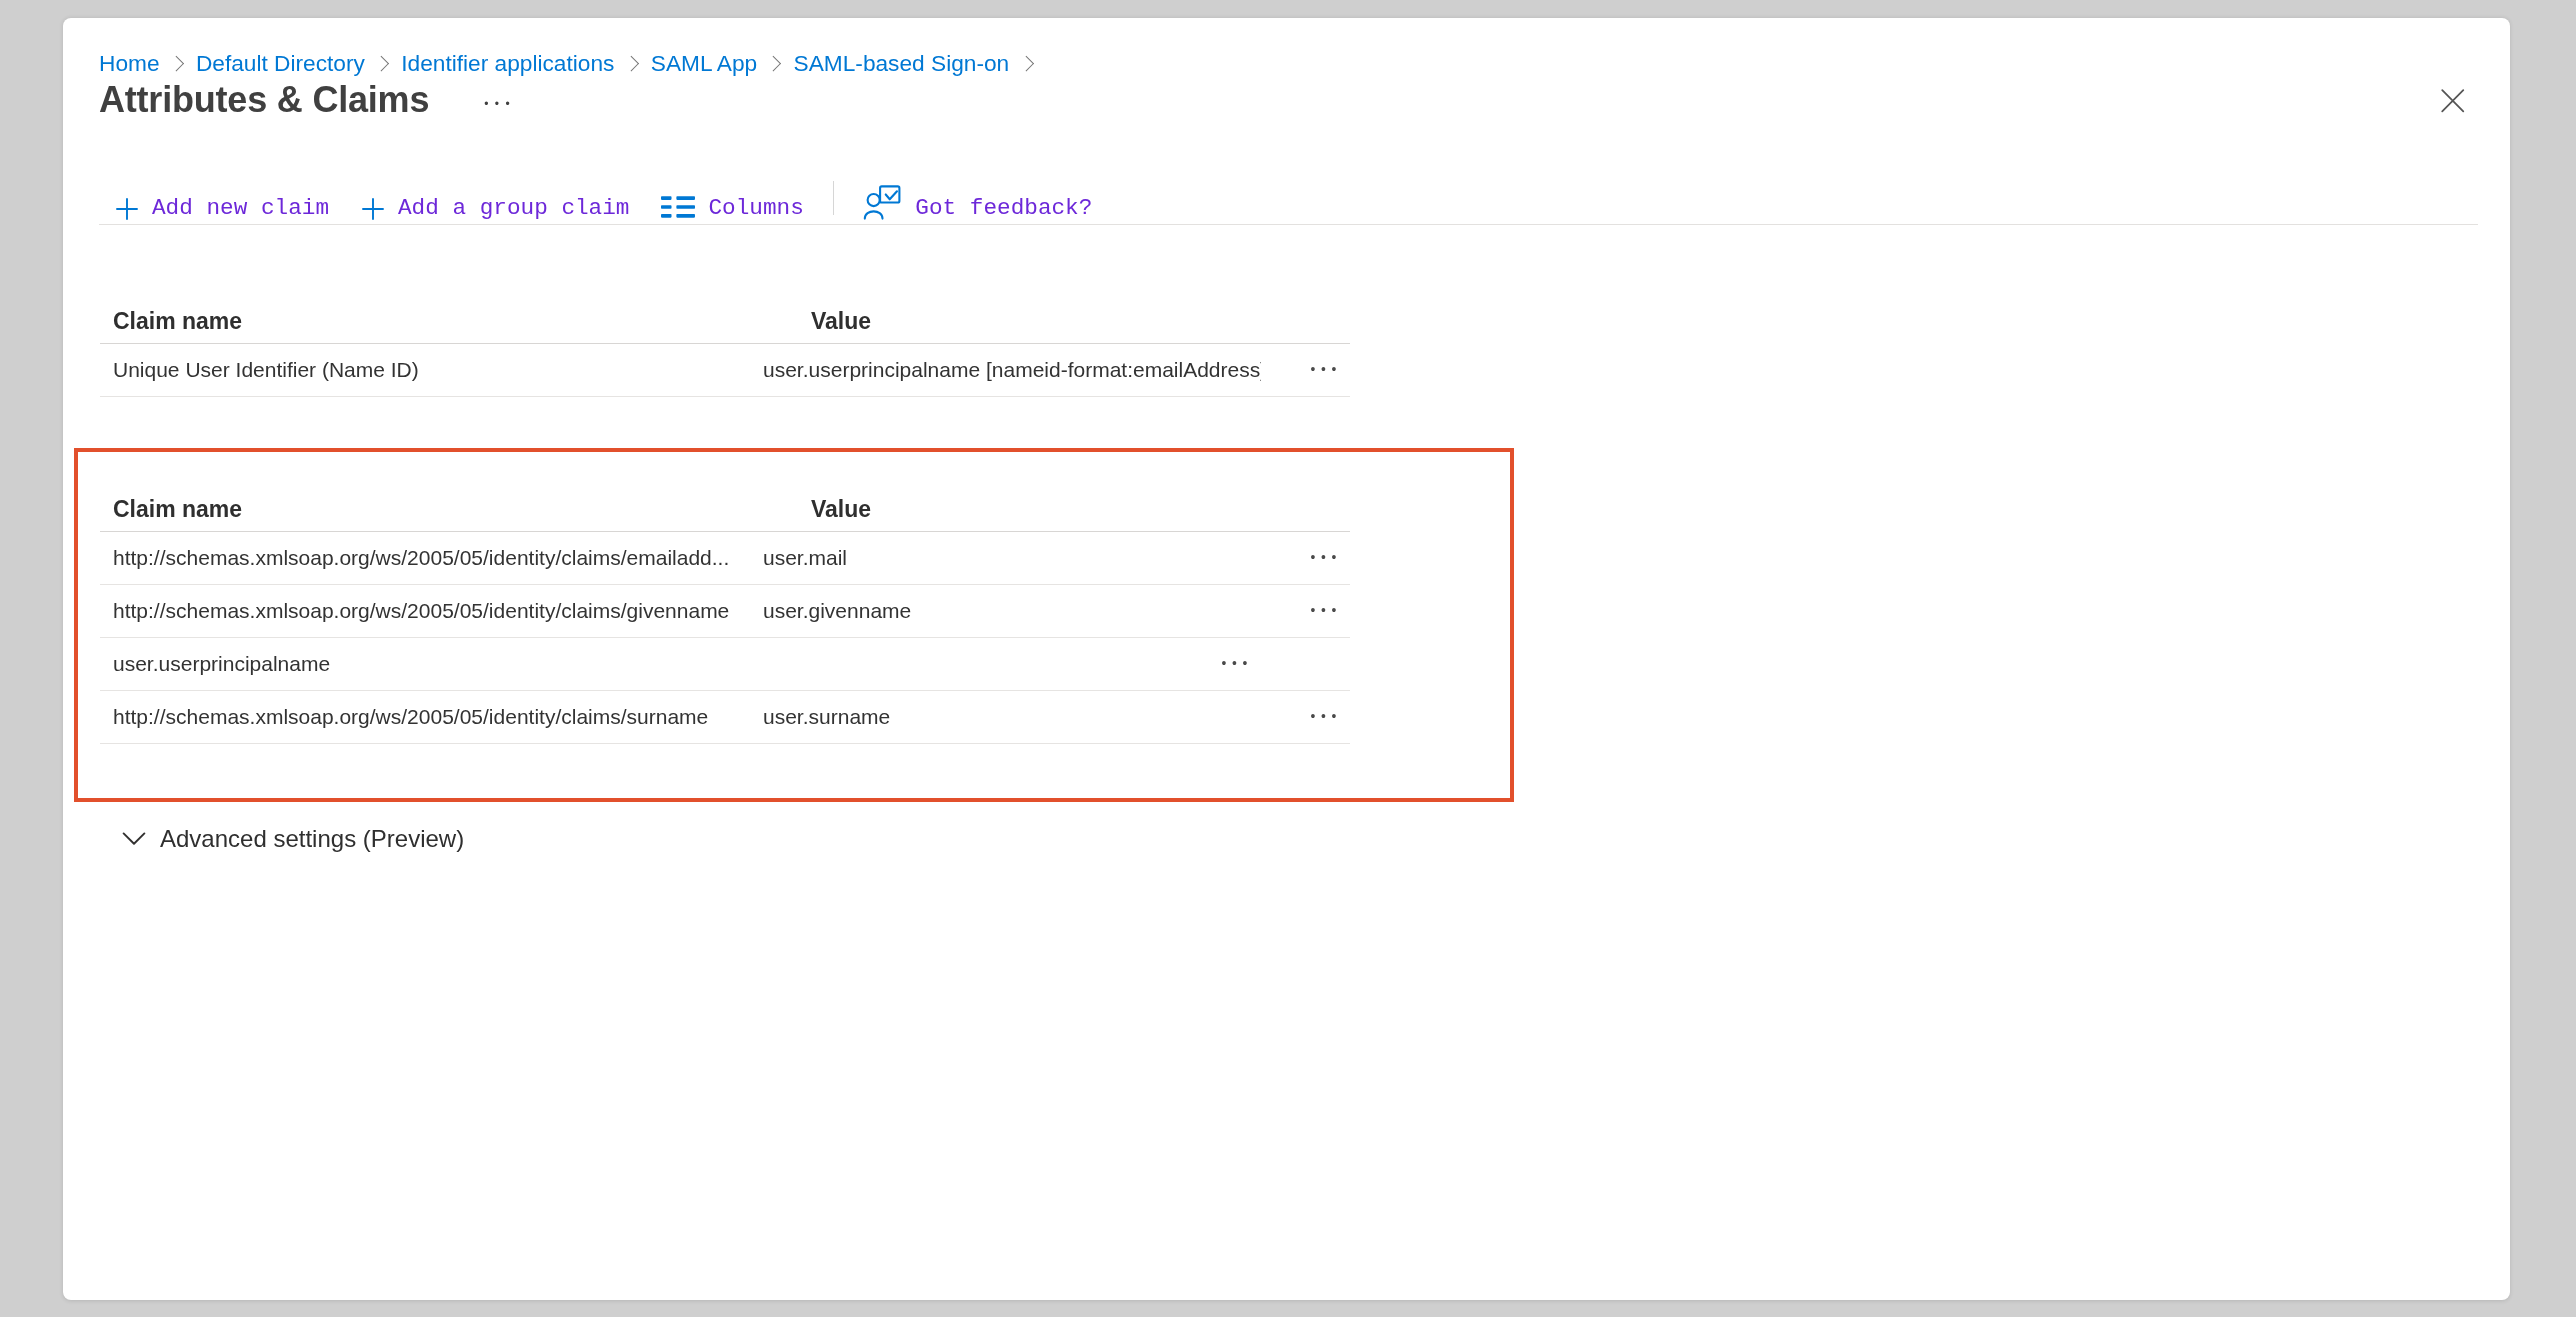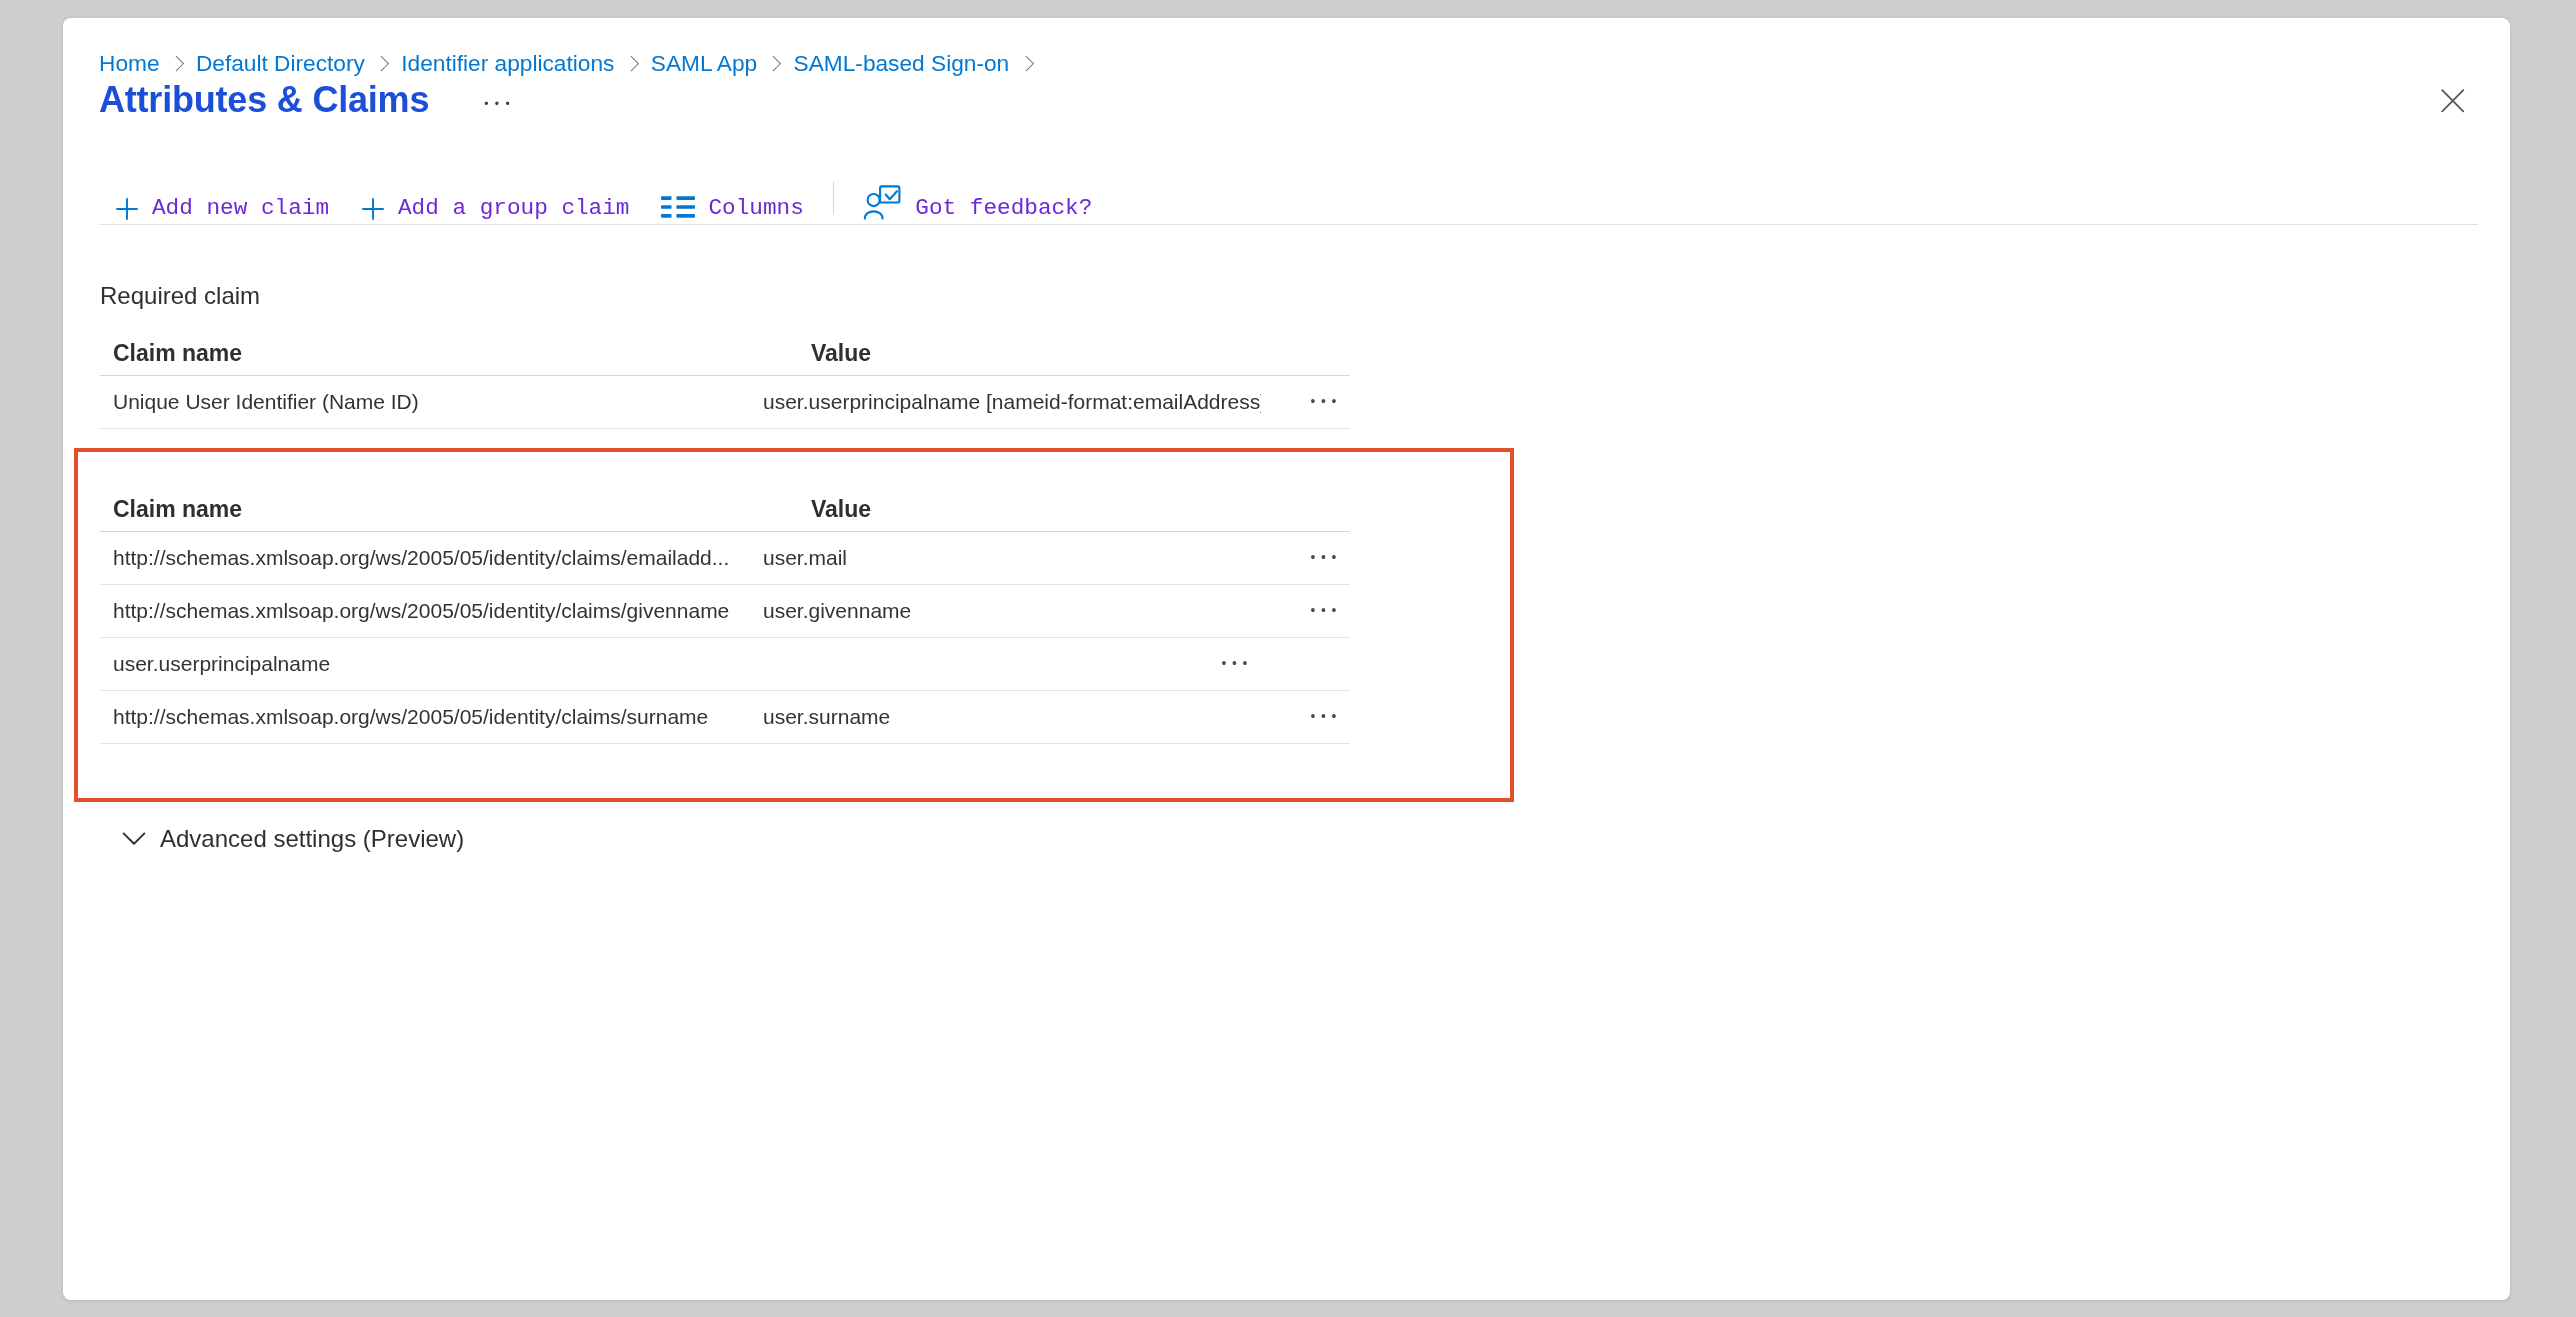--- a/index.html
+++ b/index.html
@@ -33,21 +33,21 @@
     border-top: 1.6px solid #757575; border-right: 1.6px solid #757575;
     transform: rotate(45deg);
     display: inline-block;
     margin: 0 14.6px 0 11.3px;
     flex: 0 0 auto;
   }
 
   
   .title-row { position: absolute; left: 36px; top: 61px; display: flex; align-items: center; }
   .page-title {
-    font-size: 36px; font-weight: 700; color: #1d4ed8;
+    font-size: 36px; font-weight: 700; color: #404040;
     margin: 0; letter-spacing: -0.2px; white-space: nowrap;
   }
   .title-more {
     margin-left: 50px; margin-top: 8px;
     font-size: 12px; letter-spacing: 6.5px; color: #404040;
     background: none; border: none; cursor: pointer; padding: 3.2px 4.9px;
   }
 
   .close-btn {
     position: absolute; left: 2367px; top: 60px;
@@ -187,21 +187,20 @@
           <path d="M28 13 l5 6 l9 -10" stroke="#0078d4" stroke-width="2.6" fill="none" stroke-linecap="round" stroke-linejoin="round"></path>
           <circle cx="13" cy="20" r="7.5" stroke="#0078d4" stroke-width="2.6" fill="#ffffff"></circle>
           <path d="M2 43 c0 -12 22 -12 22 0" stroke="#0078d4" stroke-width="2.6" fill="none" stroke-linecap="round"></path>
         </svg>
       </span>
       <span>Got feedback?</span>
     </button>
   </div>
 
   <div class="section section-required">
-    <h2 class="section-title">Required claim</h2>
     <div class="table-head">
       <span>Claim name</span>
       <span>Value</span>
       <span></span>
     </div>
     <div class="t-row">
       <span class="cell-name">Unique User Identifier (Name ID)</span>
       <span class="cell-value">user.userprincipalname [nameid-format:emailAddress]</span>
       <button class="row-menu">•••</button>
     </div>

